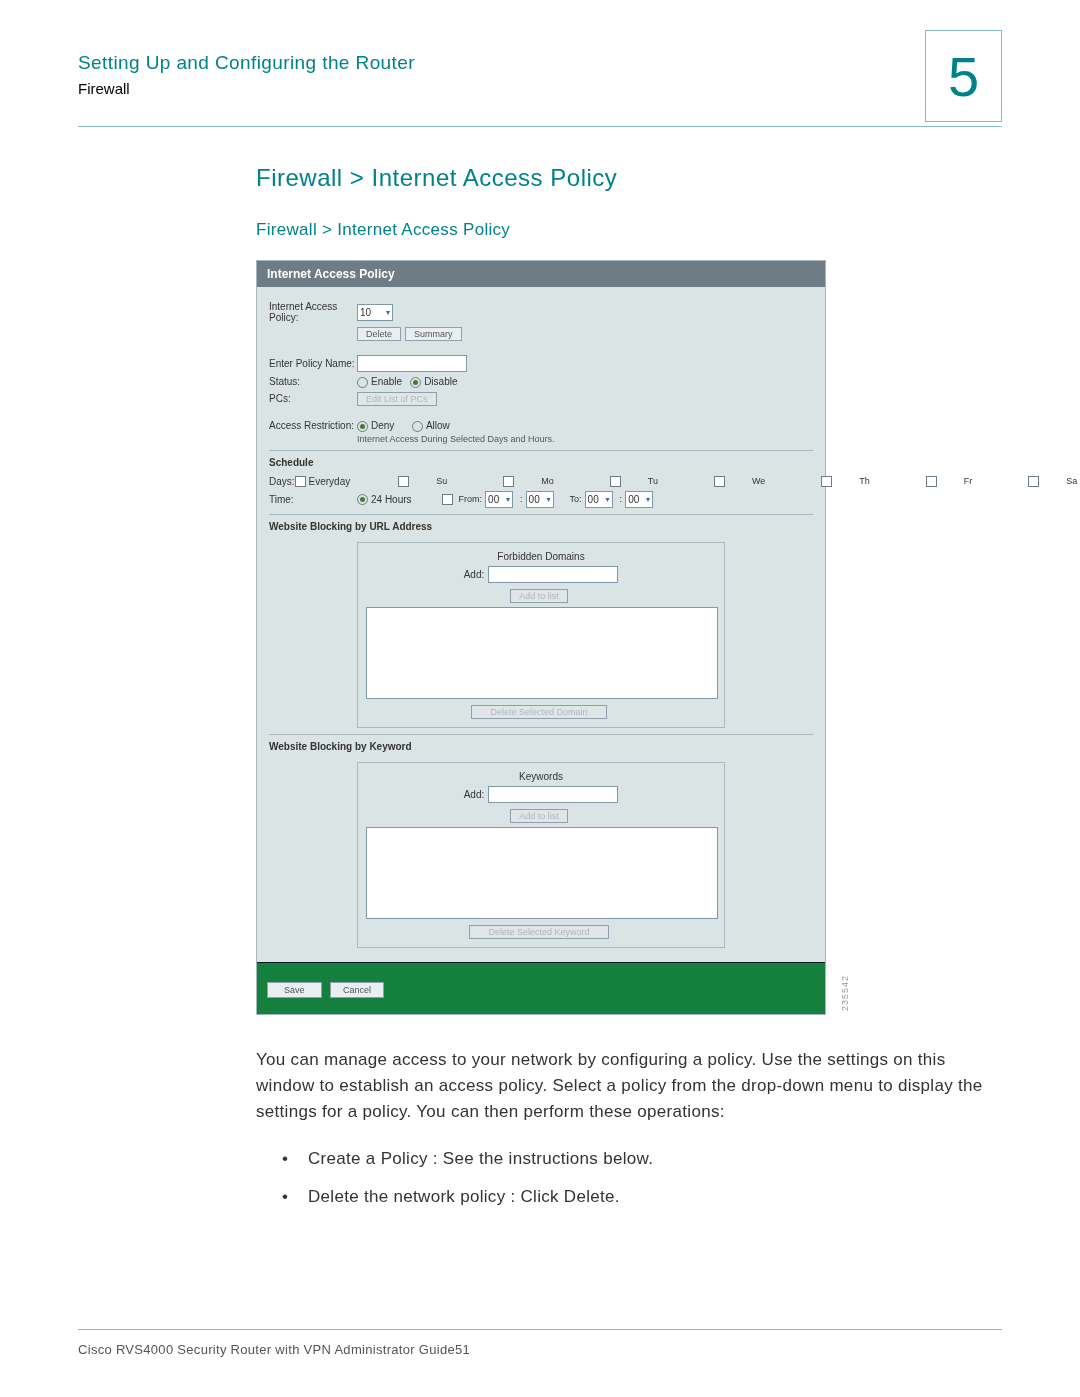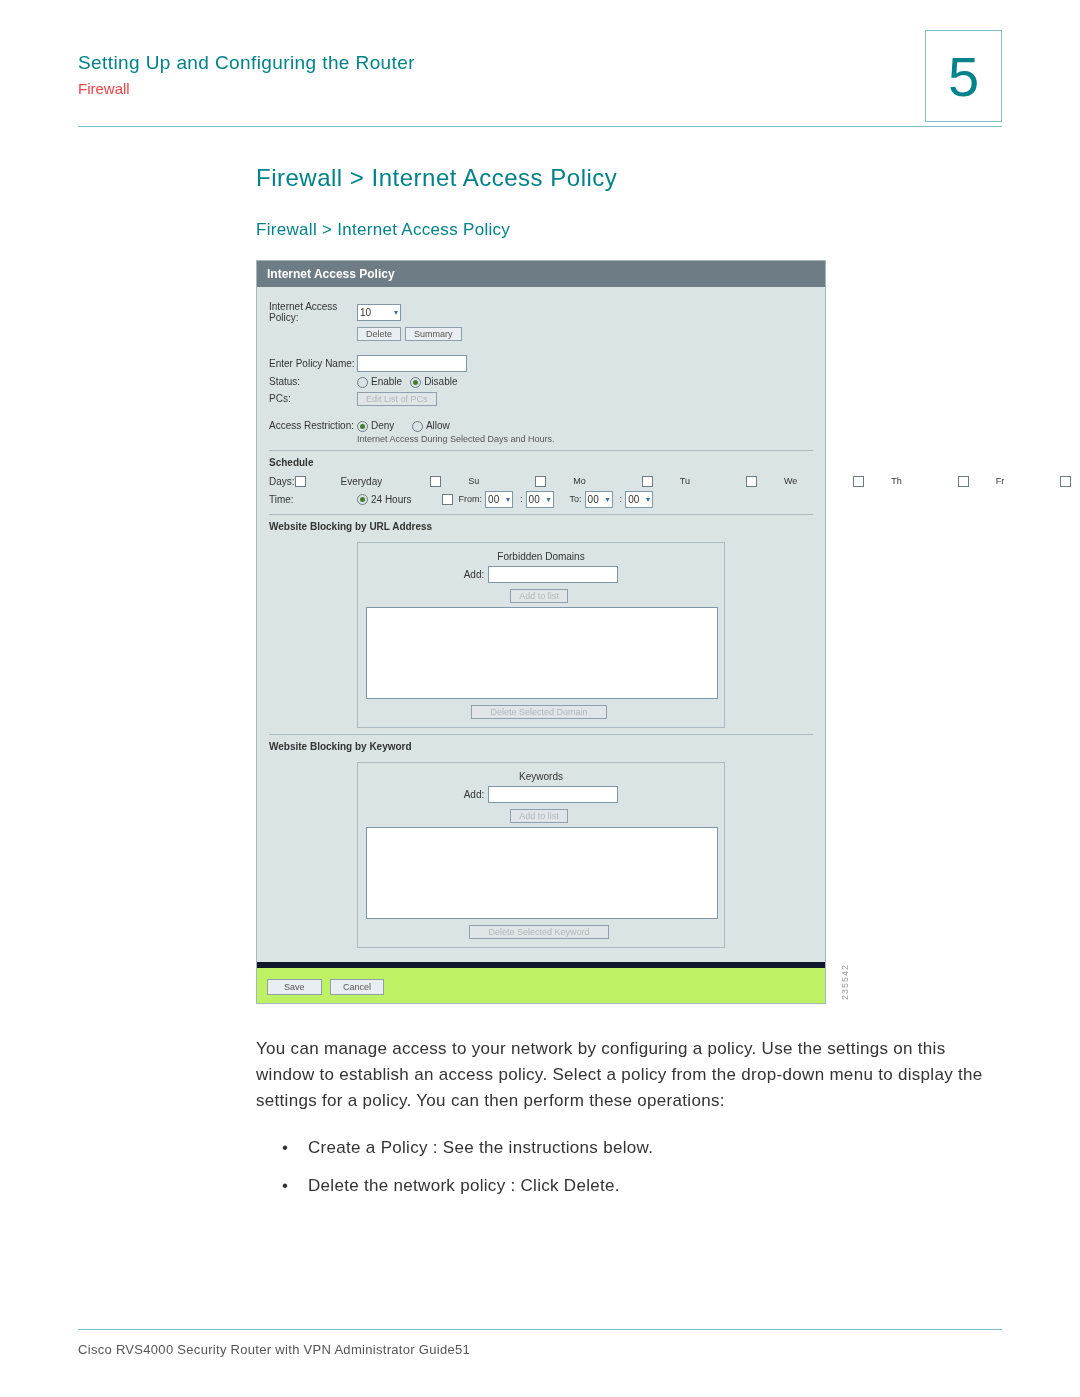--- a/index.html
+++ b/index.html
@@ -1,48 +1,48 @@
 <!DOCTYPE html>
 <html><head>
 <meta charset="utf-8">
 <style>
   html, body { margin:0; padding:0; background:#fff; font-family:Arial, Helvetica, sans-serif; color:#333; }
   .page { width:1080px; height:1397px; position:relative; box-sizing:border-box; padding:52px 78px 0 78px; }
   .hdr-title { color:#00828a; font-size:19px; letter-spacing:0.4px; }
-  .hdr-sub   { color:#ef4444; font-size:15px; margin-top:6px; }
+  .hdr-sub   { color:#000000; font-size:15px; margin-top:6px; }
   .chapter-box { position:absolute; top:30px; right:78px; width:75px; height:90px; border:1px solid #7fbfc4; display:flex; align-items:center; justify-content:center; }
   .chapter-num { color:#00828a; font-size:56px; font-weight:400; }
   .rule { position:absolute; left:78px; right:78px; top:126px; height:1px; background:#7fbfc4; }
   .content { position:absolute; left:256px; right:78px; top:164px; }
   .h1 { color:#00828a; font-size:24px; letter-spacing:0.5px; margin-bottom:28px; }
   .h2 { color:#00828a; font-size:17px; letter-spacing:0.3px; margin-bottom:20px; }
   .shot-wrap { position:relative; width:580px; margin-bottom:32px; }
   .shot { width:570px; background:#dbe4e4; border:1px solid #a6b6bb; box-sizing:border-box; }
   .shot-title-bar { background:#6e7d85; color:#fff; font-size:12px; font-weight:bold; padding:6px 10px; }
   .shot-body { background:#dbe4e4; padding:10px 12px 8px 12px; font-size:10px; color:#333; }
   .row { display:flex; align-items:center; margin:4px 0; }
   .lbl { width:88px; font-size:10px; }
-  .sel { width:44px; height:17px; border:1px solid #7f98a8; background:#fff; font-size:10px; display:flex; align-items:center; justify-content:space-between; padding:0 2px; box-sizing:border-box; margin-right:4px; }
+  .sel { width:36px; height:17px; border:1px solid #7f98a8; background:#fff; font-size:10px; display:flex; align-items:center; justify-content:space-between; padding:0 2px; box-sizing:border-box; margin-right:4px; }
   .sel .arrow { font-size:8px; color:#3a6ea5; }
   .btn { display:inline-block; border:1px solid #8fa0ac; background:#e8eef1; font-size:9px; padding:1px 8px; margin-right:4px; color:#555; }
   .btn.disabled { color:#b0b8bd; background:#e0e5e8; }
   .radio { width:9px; height:9px; border:1px solid #6b7c86; border-radius:50%; display:inline-flex; align-items:center; justify-content:center; margin-right:3px; vertical-align:middle; }
   .radio.sel-on::after { content:""; width:5px; height:5px; background:#4a7a2e; border-radius:50%; display:block; }
   .chk { width:9px; height:9px; border:1px solid #6b7c86; background:#fff; display:inline-block; margin-right:3px; vertical-align:middle; }
   .txtin { border:1px solid #7f98a8; background:#fff; height:17px; box-sizing:border-box; font-size:10px; padding:0 3px; }
   .sect-hdr { font-weight:bold; font-size:10px; padding:6px 0 4px 0; border-top:1px solid #aab8bf; margin-top:6px; }
   .daylist { display:flex; gap:8px; font-size:9px; align-items:center; }
   .daylist span { display:flex; align-items:center;margin-left:24px; }
   .subtext { font-size:9px; color:#555; }
   .inner-panel { background:#dbe4e4; border:1px solid #aab8bf; margin:6px auto; width:368px; padding:8px; box-sizing:border-box; }
   .inner-panel .cap { text-align:center; font-size:10px; margin-bottom:4px; }
   .inner-panel .addrow { display:flex; align-items:center; justify-content:center; gap:4px; font-size:10px; margin-bottom:4px; }
   .listbox { width:100%; height:90px; border:1px solid #7f98a8; background:#fff; }
   .center { text-align:center; margin-top:6px; }
-  .foot-bar { background:#bef264; padding:8px 10px; border-top:6px solid #0f172a; }
+  .foot-bar { background:#15803d; padding:16px 10px; border-top:1px solid #0f172a; }
   .watermark { position:absolute; right:-14px; bottom:4px; font-size:9px; color:#999; writing-mode:vertical-rl; transform:rotate(180deg); letter-spacing:1px; }
   .body-text { font-size:17px; line-height:1.55; color:#333; letter-spacing:0.3px; margin-bottom:18px; }
   ul.bullets { list-style:none; padding:0; margin:0 0 0 26px; }
   ul.bullets li { font-size:17px; line-height:1.8; letter-spacing:0.3px; position:relative; padding-left:26px; margin-bottom:8px; }
   ul.bullets li::before { content:"•"; position:absolute; left:0; top:0; }
   .footer { position:absolute; left:78px; right:78px; bottom:40px; border-top:1px solid #7fbfc4; padding-top:12px; display:flex; justify-content:flex-start; font-size:13px; color:#555; letter-spacing:0.3px; }
 </style>
 </head>
 <body>
 
@@ -104,21 +104,21 @@
               <span style="display:inline-block; width:12px;"></span>
               <span><span class="radio"></span><span>Allow</span></span>
               <div class="subtext" style="margin-top:2px;">Internet Access During Selected Days and Hours.</div>
             </div>
           </div>
 
           <div class="sect-hdr">Schedule</div>
 
           <div class="row">
             <span class="lbl">Days:</span>
-            <span style="display:flex;align-items:center;gap:32px;">
+            <span style="display:flex;align-items:center;">
                 <span class="chk"></span>
                 <span>Everyday</span>
               </span>
             <span style="width:30px;"></span>
             <div class="daylist">
               <span>
                   <span class="chk"></span>
                   <span>Su</span>
                 </span>
               <span>

